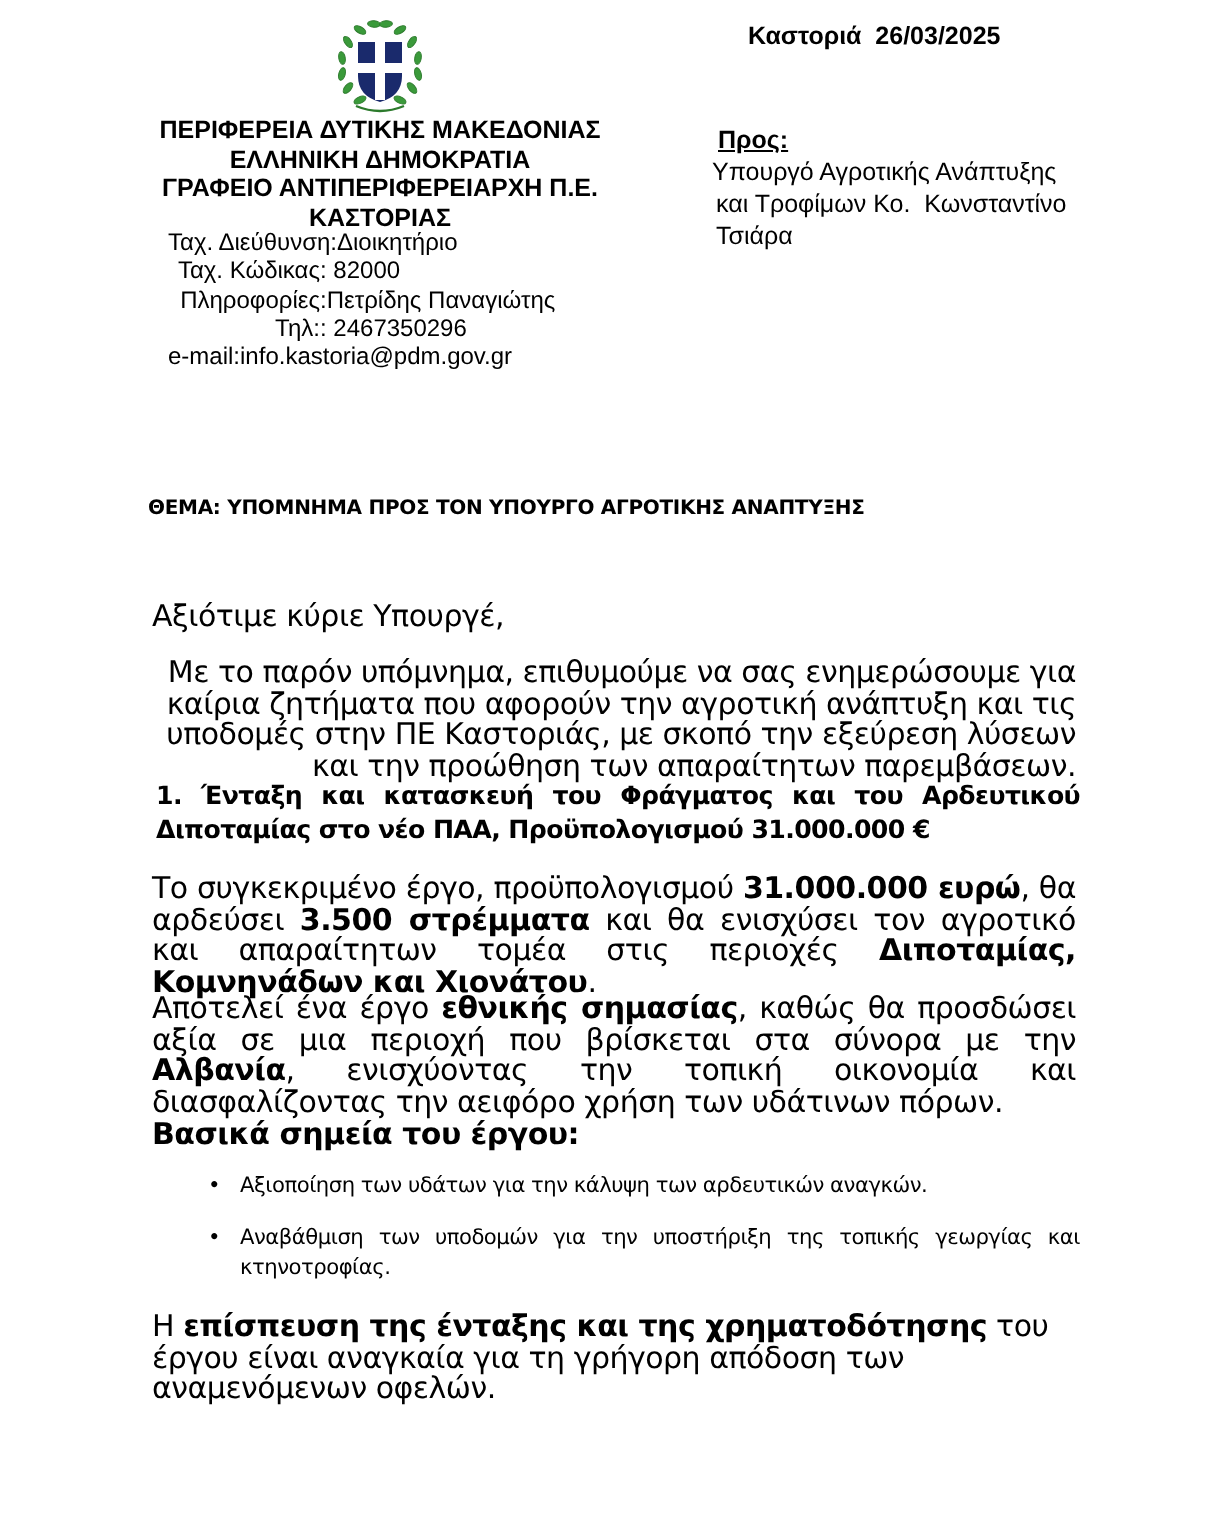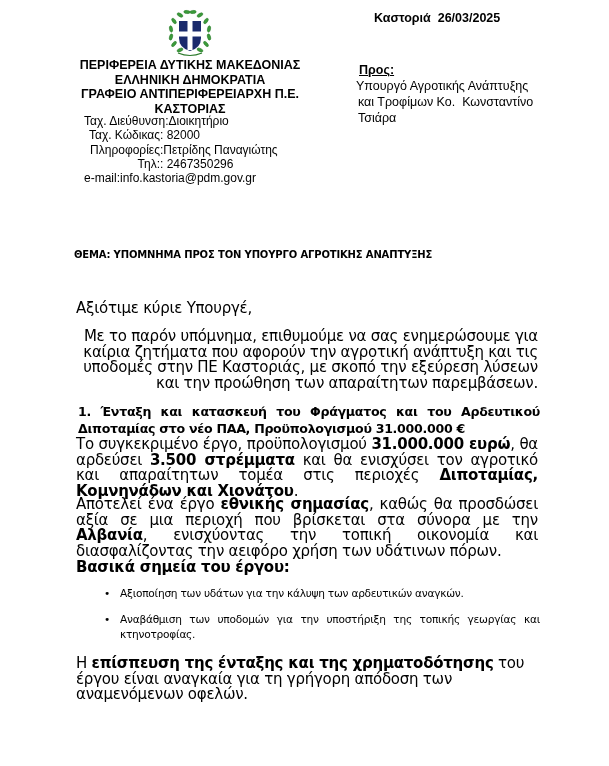--- a/index.html
+++ b/index.html
@@ -86,21 +86,21 @@
       font-family: "DejaVu Sans", sans-serif;
       font-size: 15px;
       line-height: 15.5px;
       letter-spacing: -0.25px;
       text-align: justify;
     }
     .greeting { top: 301px; }
     .intro { top: 329px; text-align: right; }
     .section-heading {
       position: absolute;
-      left: 78px; top: 404px;
+      left: 78px; top: 390px;
       width: 462px;
       font-family: "DejaVu Sans", sans-serif;
       font-weight: bold;
       font-size: 12.6px;
       line-height: 16.5px;
       letter-spacing: -0.3px;
       text-align: justify;
       text-align-last: left;
     }
     .p1 { top: 437px; text-align-last: left; }

